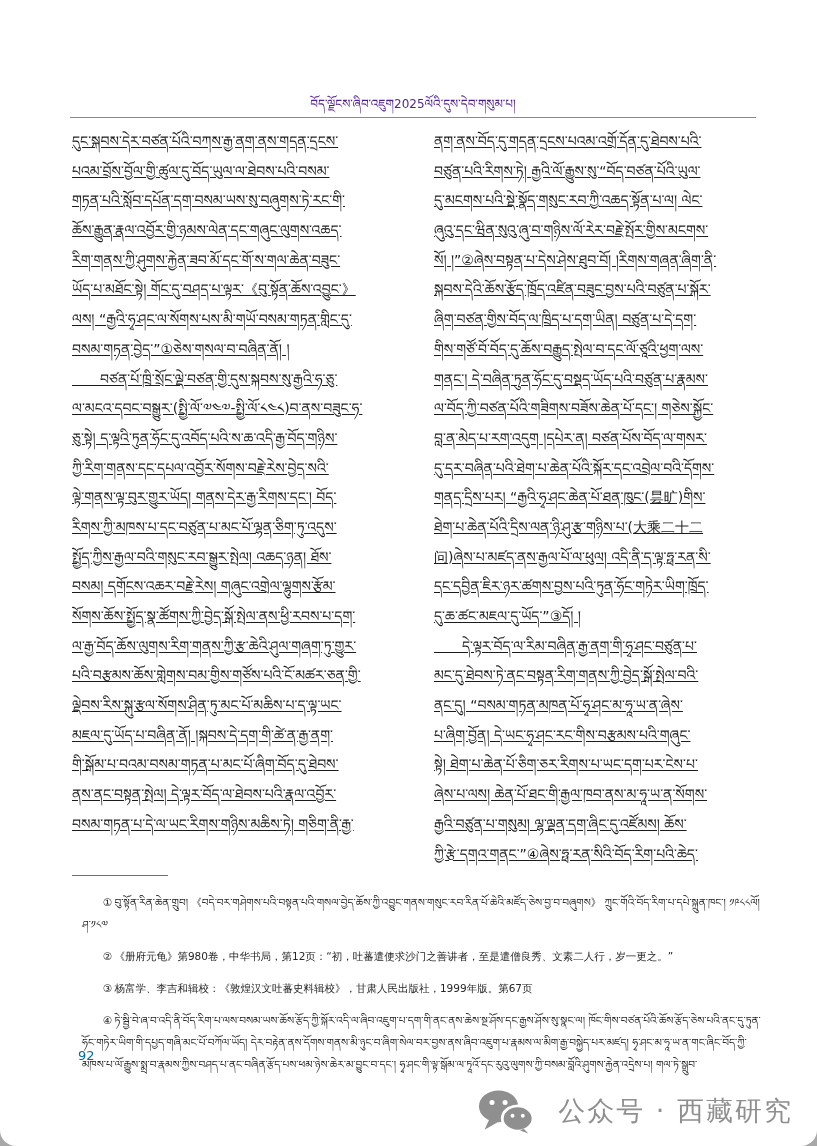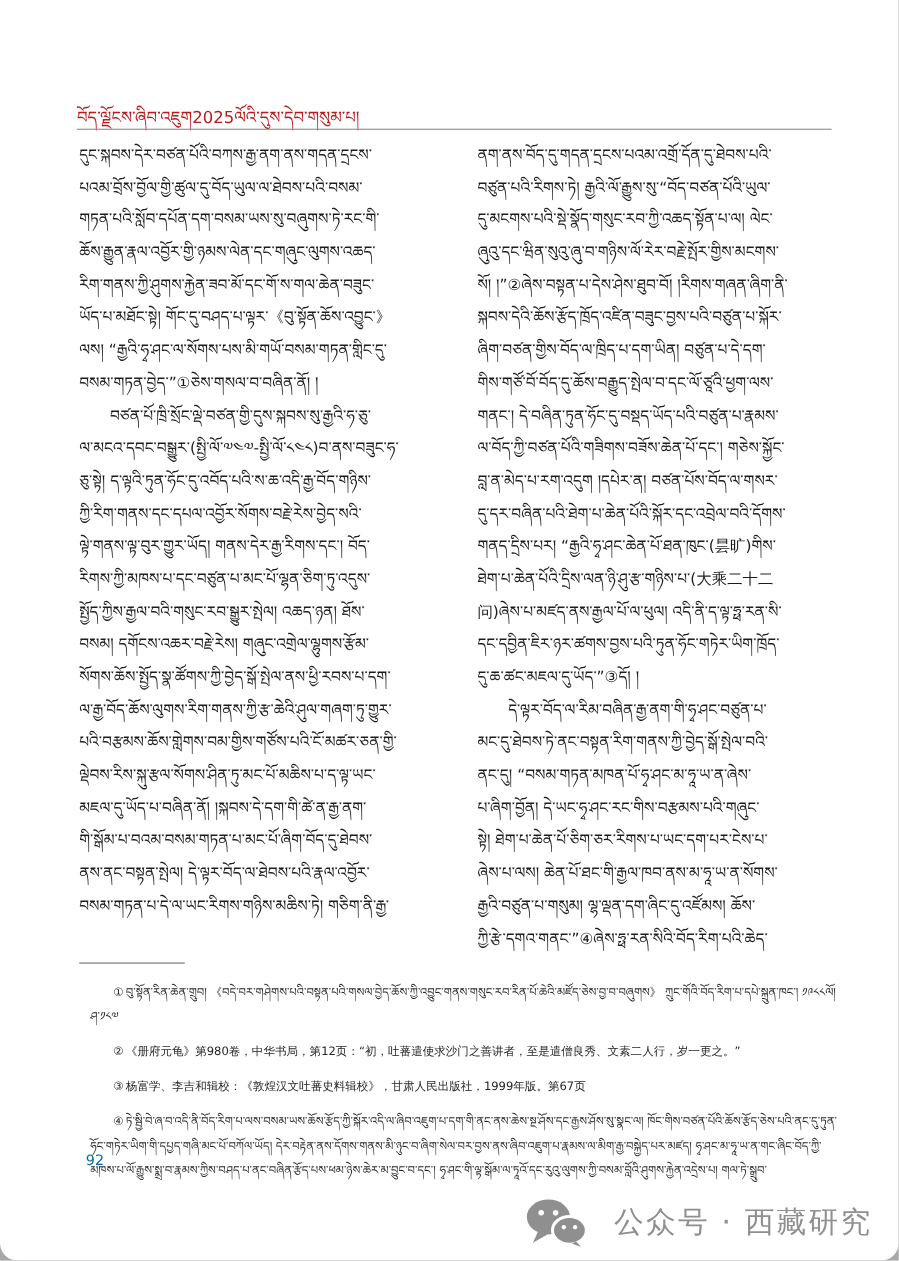--- a/index.html
+++ b/index.html
@@ -8,35 +8,35 @@
     font-family:"DejaVu Sans","Liberation Sans",sans-serif;
     width:817px;height:1146px;overflow:hidden;
   }
   .page{
     position:relative;width:817px;height:1146px;background:#ffffff;
     border-radius:0 0 16px 16px;overflow:hidden;color:#1f1f1f;
   }
   
   .header{
     position:absolute;top:90px;left:70px;width:686px;
-    display:flex;justify-content:flex-start;align-items:flex-end;
-    font-size:15px;color:#b91c1c;
+    display:flex;justify-content:center;align-items:flex-end;
+    font-size:12px;color:#4c1d95;
   }
   .header-rule{
     position:absolute;top:117px;left:70px;width:686px;height:1px;
     background:#8a8a8a;
   }
   
   .columns{
     position:absolute;top:127px;left:72px;display:flex;gap:22px;
   }
   .col{width:340px;}
   .line{
     height:29.7px;line-height:29.7px;font-size:14px;
-    white-space:nowrap;overflow:hidden;color:#1c1c1c;
+    white-space:nowrap;overflow:hidden;color:#1c1c1c;text-decoration:underline;
   }
   
   .fn-rule{
     position:absolute;top:875px;left:72px;width:96px;height:1px;
     background:#6f6f6f;
   }
   .footnotes{
     position:absolute;top:881px;left:72px;width:700px;
     font-size:10.5px;line-height:22px;color:#262626;
   }

